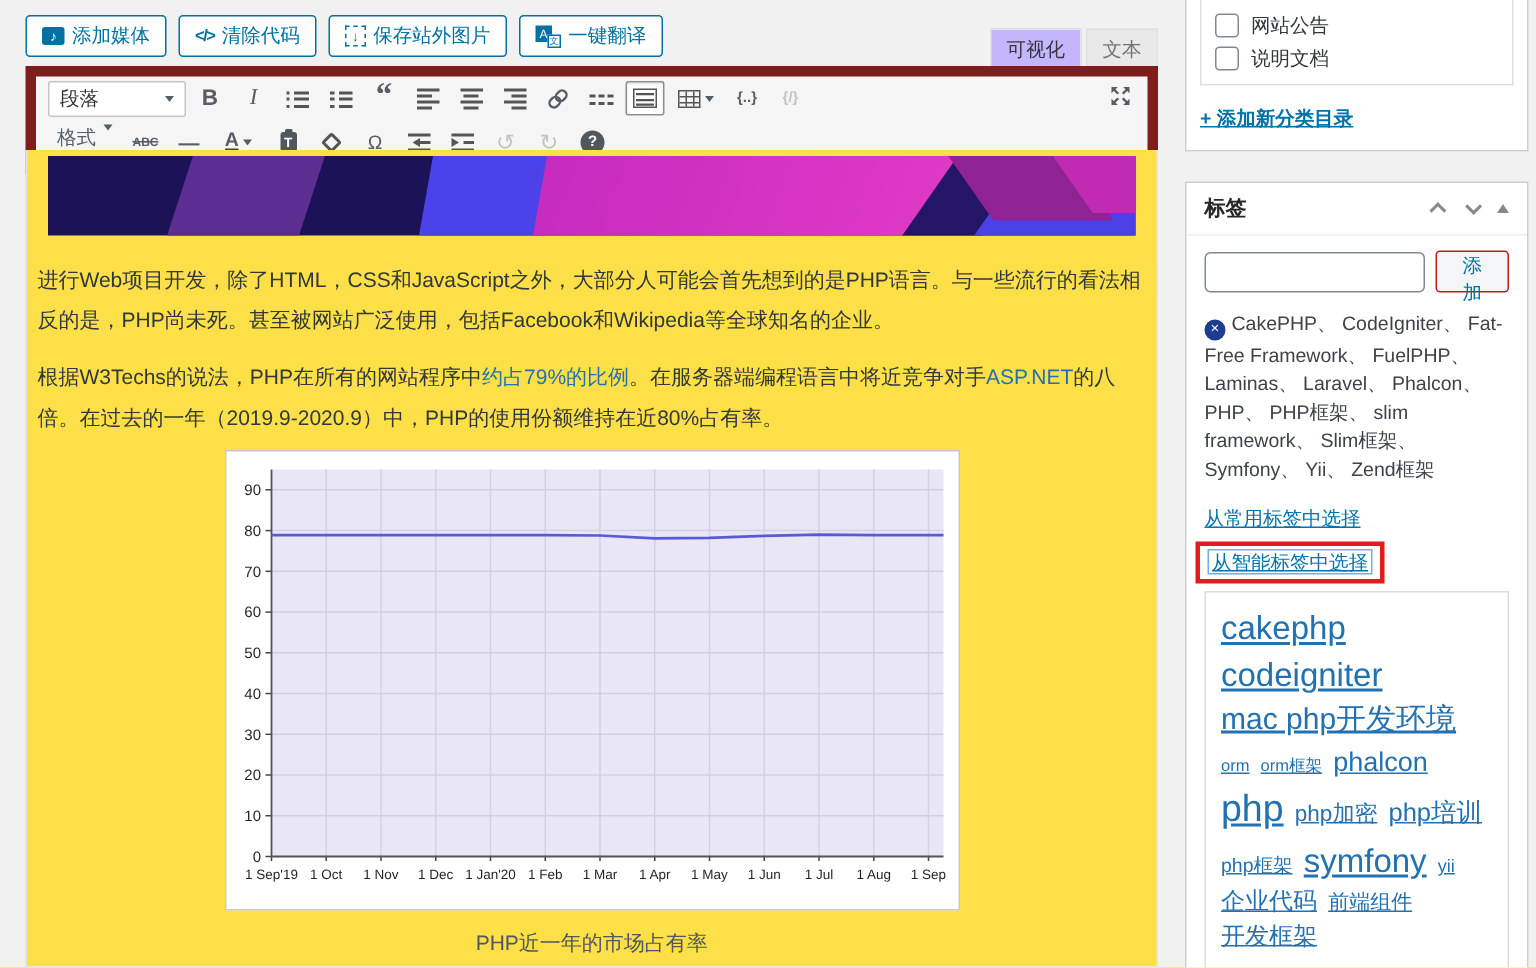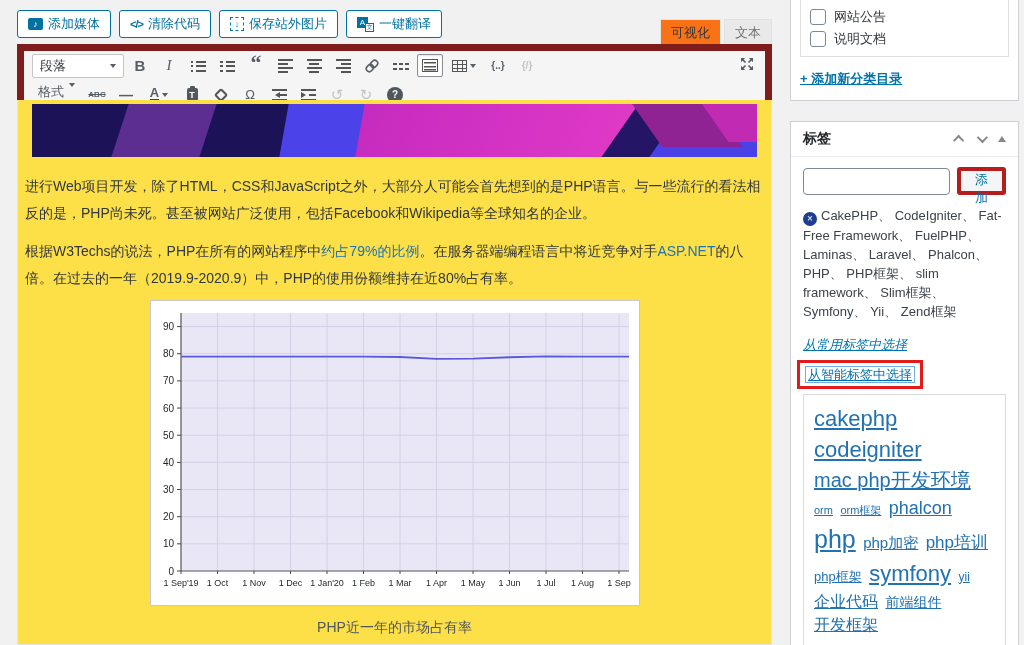--- a/index.html
+++ b/index.html
@@ -21,21 +21,21 @@
   }
   .ic-media{width:15px;height:12px;background:#0071a1;border-radius:2px;color:#fff;font-size:9px;display:flex;align-items:center;justify-content:center;}
   .g-code{font-size:11px;font-weight:bold;letter-spacing:-1px;}
   .ic-dashedbox{width:14px;height:14px;border:1px dashed #0071a1;display:flex;align-items:center;justify-content:center;font-size:9px;color:#0071a1;}
   .ic-trans{position:relative;width:17px;height:15px;}
   .ic-trans .sq1{position:absolute;left:0;top:0;width:11px;height:11px;background:#0071a1;color:#fff;font-size:8px;display:flex;align-items:center;justify-content:center;}
   .ic-trans .sq2{position:absolute;right:0;bottom:0;width:9px;height:9px;background:#fff;border:1px solid #0071a1;color:#0071a1;font-size:6px;display:flex;align-items:center;justify-content:center;}
 
   .tabs { position:absolute; top:19px; right:0; display:flex; }
   .tab { height:25px; padding:4px 10px 0; font-size:13px; color:#737373; cursor:pointer; }
-  .tab-active { background:#f97316; border:1px solid #e5e5e5; border-bottom:none; color:#32373c; }
+  .tab-active { background:#c4b5fd; border:1px solid #e5e5e5; border-bottom:none; color:#32373c; }
   .tab-inactive { background:#e9e9e9; border:1px solid #e0e0e0; border-bottom:none; margin-left:3px; }
 
   .toolbar { position:absolute; top:44px; left:0; width:755px; background:#f5f5f5; border:7px solid #7f1d1d; }
   .tb-row { display:flex; align-items:center; gap:3px; padding:3px 8px; height:29px; position:relative; }
   .tbtn { min-width:26px; height:23px; display:flex; align-items:center; justify-content:center;
           border:1px solid transparent; border-radius:2px; color:#555d66; cursor:pointer; background:transparent; font-size:13px; }
   .tbtn.pressed { border-color:#8b8f94; background:#fff; box-shadow:inset 0 1px 2px rgba(0,0,0,.12); }
   .tbtn.disabled { color:#c3c4c7; cursor:default; }
   .para-select { width:92px; height:24px; background:#fff; border:1px solid #c5c5c5; border-radius:2px;
                  display:flex; align-items:center; justify-content:space-between; padding:0 7px; font-size:13px; color:#32373c; cursor:pointer; }
@@ -119,26 +119,26 @@
   .ptag-head { display:flex; align-items:center; padding:8px 12px; border-bottom:1px solid #eee; }
   .ptag-title { font-size:14px; font-weight:bold; color:#23282d; flex:1; }
   .head-icons { display:flex; align-items:center; gap:13px; color:#787c82; }
   .chev { width:8px; height:8px; border-left:2px solid #888; border-top:2px solid #888; display:inline-block; cursor:pointer; }
   .chev-up { transform:rotate(45deg) translateY(2px); }
   .chev-down { transform:rotate(225deg) translateY(2px); }
   .tri-up { width:0; height:0; border-left:4px solid transparent; border-right:4px solid transparent; border-bottom:6px solid #888; cursor:pointer; }
   .ptag-body { padding:10px 12px 14px; }
   .tag-input-row { display:flex; align-items:center; }
   .tag-input { width:147px; height:27px; border:1px solid #7e8993; border-radius:4px; background:#fff; padding:0 6px; font-size:13px; }
-  .add-btn { margin-left:7px; height:28px; padding:0 11px; background:#f3f5f6; border:4px solid #b91c1c; border-radius:3px; color:#0071a1; font-size:13px; cursor:pointer; }
+  .add-btn { margin-left:7px; height:28px; padding:0 11px; background:#f3f5f6; border:1px solid #b91c1c; border-radius:3px; color:#0071a1; font-size:13px; cursor:pointer; }
   .tag-help { margin-top:11px; font-size:12.5px; color:#646970; }
   .tag-list { margin-top:11px; font-size:13px; color:#3c434a; line-height:19px; }
   .x-ic { display:inline-flex; width:14px; height:14px; border-radius:50%; background:#1d3d8f; color:#fff; font-size:10px; line-height:13px;
           align-items:center; justify-content:center; margin-right:4px; vertical-align:-2px; cursor:pointer; }
-  .choose-common { display:inline-block; margin-top:15px; font-size:13px;font-style:italic; }
+  .choose-common { display:inline-block; margin-top:15px; font-size:13px; }
   .smart-wrap { display:inline-block; margin-top:6px; margin-left:-6px; border:3px solid #e21b1b; padding:2px 5px; }
   .smart-link { font-size:13px; border:1px solid #72aee6; padding:0 2px; }
   .tag-cloud { margin-top:5px; border:1px solid #dcdcde; padding:8px 10px 12px; line-height:1.45; }
   .tag-cloud a { color:#2271b1; margin:0 3px 0 0; white-space:nowrap; }
 </style>
 </head>
 <body>
 
 <div class="left-col">
 

